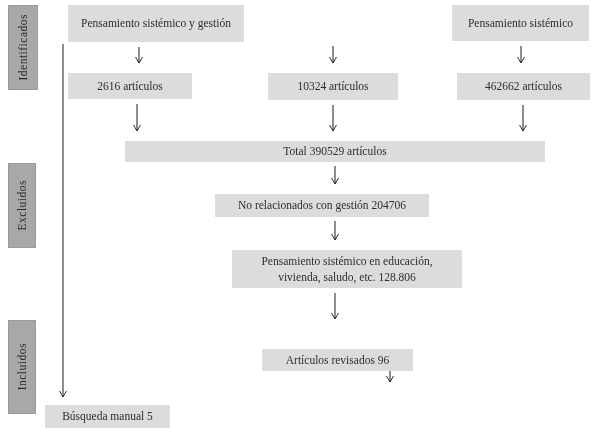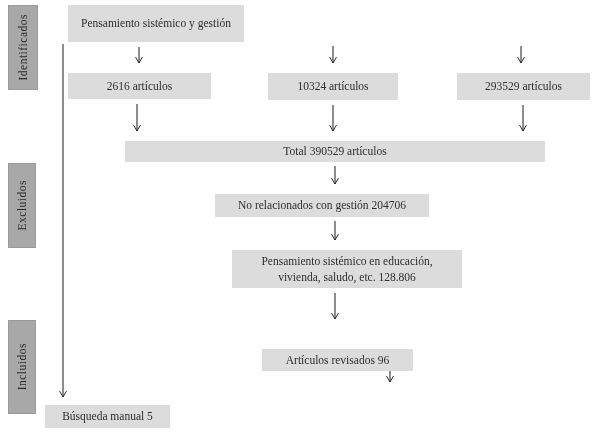--- a/index.html
+++ b/index.html
@@ -44,21 +44,21 @@
   .connectors{
     position:absolute;left:0;top:0;width:603px;height:432px;
     pointer-events:none;
   }
   .connectors line{stroke:var(--arrow);stroke-width:1;}
   .connectors marker path{stroke:var(--arrow);}
   
   #b-search1  {left:68px;  top:5px;   width:176px; height:37px;}
   #b-search2  {left:260px; top:5px;   width:147px; height:36px;}
   #b-search3  {left:452px; top:5px;   width:137px; height:36px;}
-  #b-count1   {left:68px;  top:73px;  width:143px; height:26px;}
+  #b-count1   {left:68px;  top:73px;  width:124px; height:26px;}
   #b-count2   {left:268px; top:73px;  width:130px; height:27px;}
   #b-count3   {left:457px; top:73px;  width:133px; height:27px;}
   #b-total    {left:125px; top:141px; width:420px; height:21px;}
   #b-notrel   {left:215px; top:194px; width:214px; height:23px;}
   #b-other    {left:232px; top:250px; width:230px; height:38px;}
   #b-other span{display:inline-block;max-width:200px;}
   #b-reviewed {left:262px; top:339px; width:151px; height:22px;margin-top:10px;}
   #b-manual   {left:45px;  top:405px; width:125px; height:23px;}
   #b-criteria {left:377px; top:390px; width:150px; height:38px;}
   #b-criteria span{display:inline-block;max-width:135px;}
@@ -96,29 +96,32 @@
   <div class="side-label" id="sl-excluded">
     <span>Excluidos</span>
   </div>
   <div class="side-label" id="sl-included">
     <span>Incluidos</span>
   </div>
 
   <div class="box" id="b-search1">
     <span>Pensamiento sistémico y gestión</span>
   </div>
+  <div class="box" id="b-search3">
+    <span>Pensamiento sistémico</span>
+  </div>
 
   <div class="box" id="b-count1">
     <span>2616 artículos</span>
   </div>
   <div class="box" id="b-count2">
     <span>10324 artículos</span>
   </div>
   <div class="box" id="b-count3">
-    <span>293529 artículos</span>
+    <span>462662 artículos</span>
   </div>
 
   <div class="box" id="b-total">
     <span>Total 390529 artículos</span>
   </div>
 
   <div class="box" id="b-notrel">
     <span>No relacionados con gestión 204706</span>
   </div>
 

